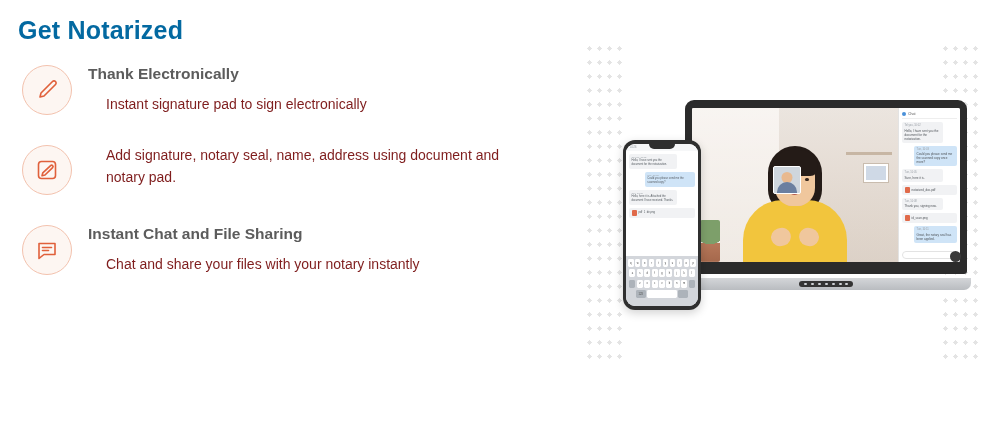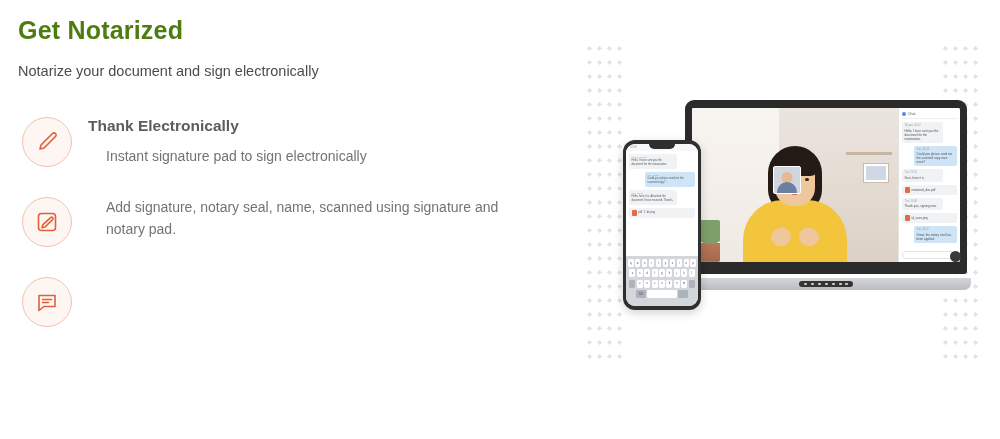--- a/index.html
+++ b/index.html
@@ -21,21 +21,21 @@
   .left {
     position: absolute;
     left: 0; top: 0;
     width: 580px;
     height: 439px;
     padding: 16px 20px 0 18px;
   }
   .title {
     font-size: 25px;
     font-weight: bold;
-    color: #4d7c0f;
+    color: #0369a1;
     letter-spacing: 0.2px;
     margin-bottom: 18px;
   }
   .subtitle {
     font-size: 14.5px;
     color: #4c4c4c;
     margin-bottom: 36px;
   }
 
   .feature {
@@ -62,21 +62,21 @@
   .feature .ftext { padding-top: 2px; }
   .feature h3 {
     font-size: 15.5px;
     font-weight: bold;
     color: #5c5c5c;
     margin-bottom: 10px;
     line-height: 1.2;
   }
   .feature p {
     font-size: 14px;
-    color: #737373;
+    color: #7f1d1d;
     line-height: 1.55;
     max-width: 430px;
     padding-left: 18px;
   }
   .feature h3 { padding-left: 0; }
 
   .f1 { margin-top: 2px; }
   .f1 h3 { margin-left: 0; }
   .f1 p { padding-left: 18px; }
 
@@ -306,21 +306,20 @@
   .pb.file { display: flex; align-items: center; gap: 2px; background: #f1f2f4; }
   .pb.file .fi { width: 5px; height: 6px; background: #e06a4a; border-radius: 1px; flex: 0 0 auto; }
 </style>
 </head>
 <body>
 
 <div class="page">
 
   <div class="left">
     <h1 class="title">Get Notarized</h1>
-    <p class="subtitle">Notarize your document and sign electronically</p>
 
     <div class="feature f1">
       <span class="icon-wrap">
         <svg width="24" height="24" viewBox="0 0 24 24" fill="none" stroke="#e0603b" stroke-width="1.6" stroke-linecap="round" stroke-linejoin="round">
           <path d="M17.5 3.5a2.1 2.1 0 0 1 3 3L9 18l-4 1 1-4z"></path>
         </svg>
       </span>
       <div class="ftext">
         <h3>Thank Electronically</h3>
         <p>Instant signature pad to sign electronically</p>
@@ -328,33 +327,35 @@
     </div>
 
     <div class="feature">
       <span class="icon-wrap">
         <svg width="24" height="24" viewBox="0 0 24 24" fill="none" stroke="#e0603b" stroke-width="1.6" stroke-linecap="round" stroke-linejoin="round">
           <rect x="3.5" y="3.5" width="17" height="17" rx="3"></rect>
           <path d="M15.6 7.6a1.4 1.4 0 0 1 2 2L10 17l-3 .8.8-3z"></path>
         </svg>
       </span>
       <div class="ftext">
-        <p>Add signature, notary seal, name, scanned using signature and notary pad.</p>
+        <p>Add signature, notary seal, name, address using document and notary pad.</p>
       </div>
     </div>
 
     <div class="feature">
       <span class="icon-wrap">
         <svg width="24" height="24" viewBox="0 0 24 24" fill="none" stroke="#e0603b" stroke-width="1.6" stroke-linecap="round" stroke-linejoin="round">
           <path d="M4 5.5h16v11H9l-5 4z"></path>
           <path d="M7.5 9.5h9"></path>
           <path d="M7.5 12.5h6"></path>
         </svg>
       </span>
       <div class="ftext">
+        <h3>Instant Chat and File Sharing</h3>
+        <p>Chat and share your files with your notary instantly</p>
       </div>
     </div>
   </div>
 
   <div class="right">
 
     <div class="dots">
       <div class="col" style="left:0px;"></div>
       <div class="col" style="left:10px;"></div>
       <div class="col" style="left:20px;"></div>

